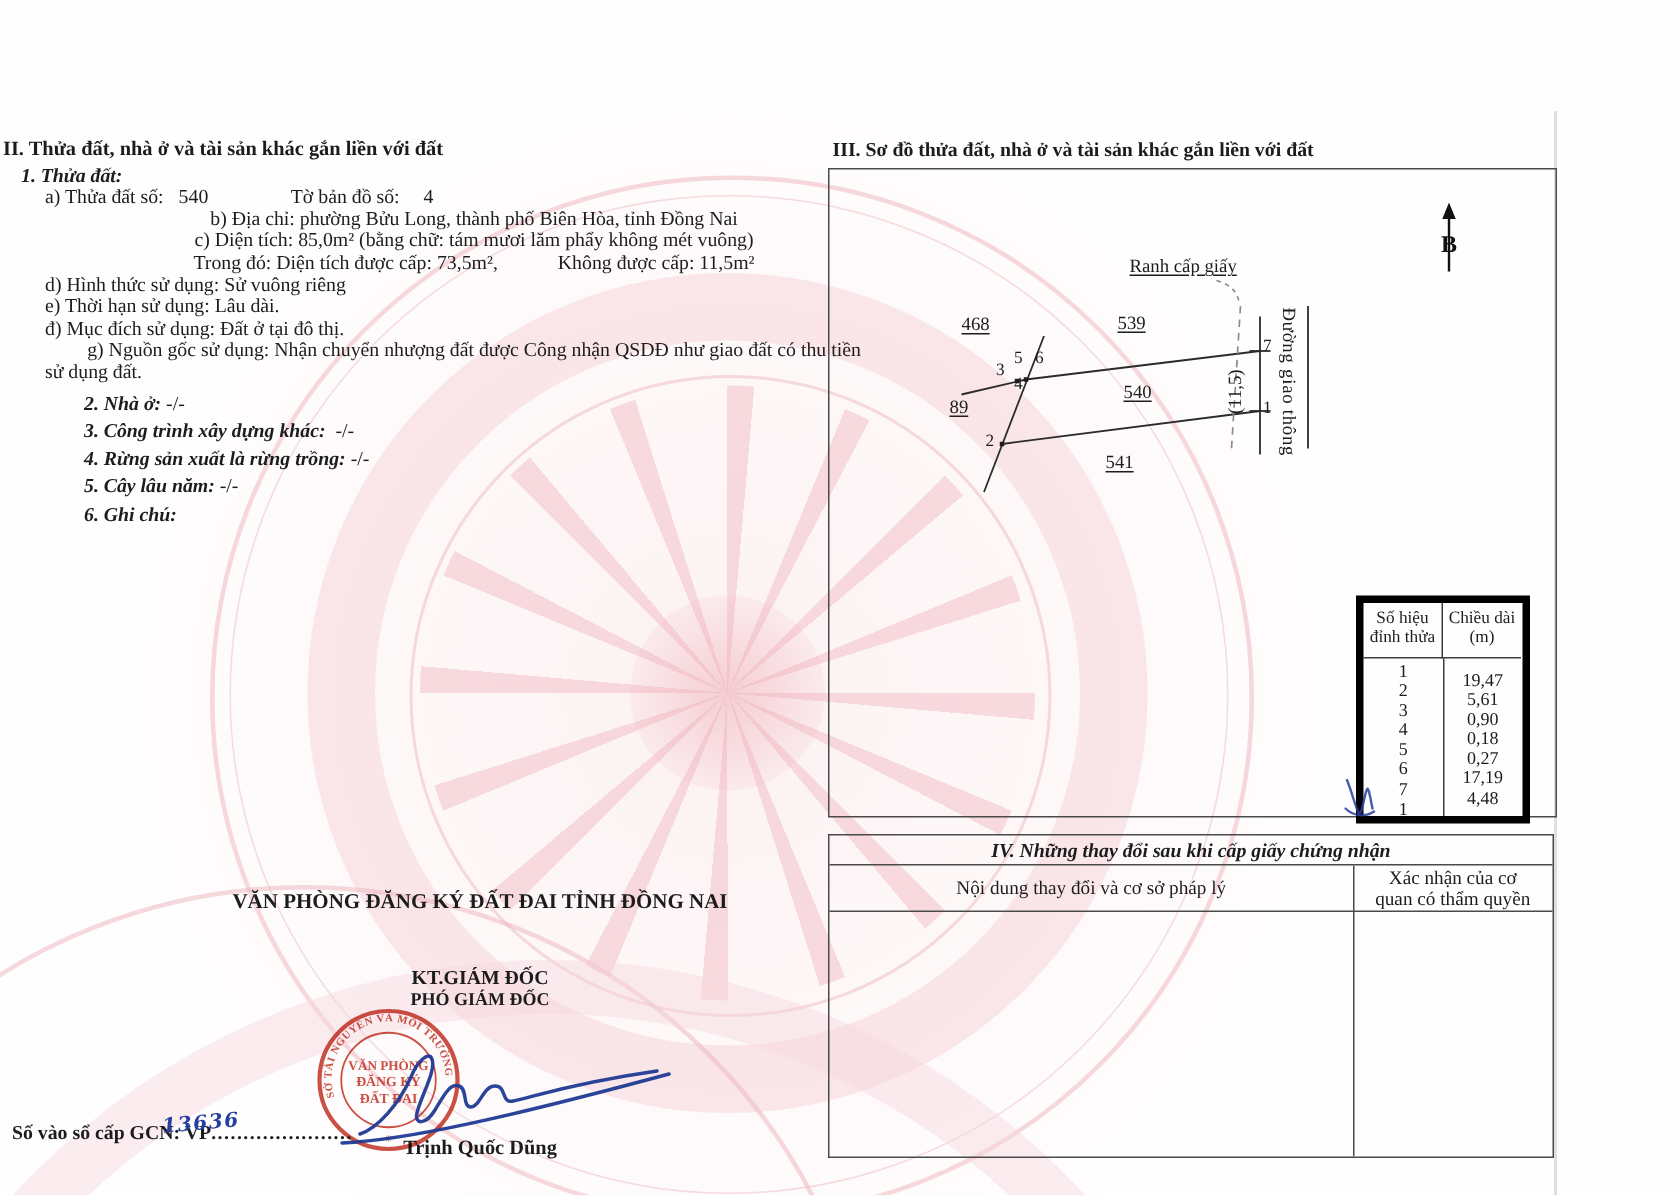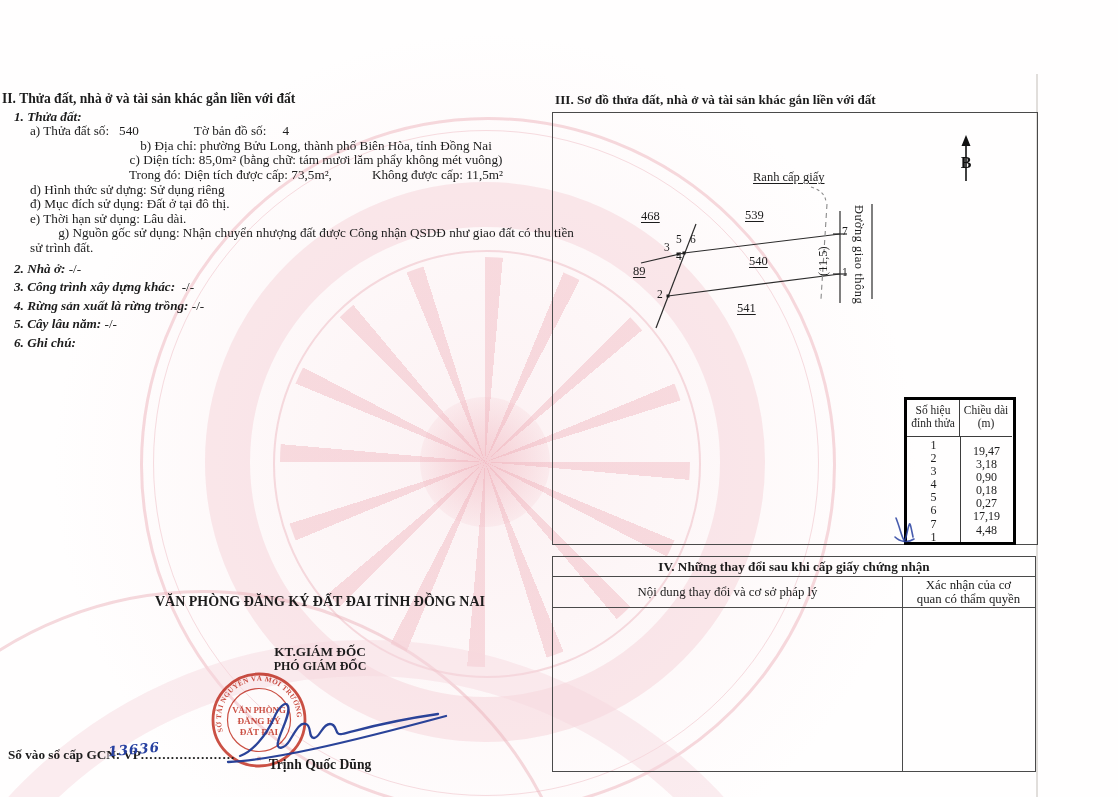--- a/index.html
+++ b/index.html
@@ -16,53 +16,53 @@
   .wm-core{left:420px;top:397px;width:130px;height:130px;
      background:radial-gradient(circle,rgba(238,170,180,.5) 0%,rgba(238,170,180,.12) 70%,rgba(238,170,180,0) 100%);}
   .wm-glow{left:0;top:0;width:1118px;height:797px;border-radius:0;
      background:radial-gradient(circle at 485px 465px, rgba(246,216,221,.35) 0%, rgba(255,255,255,0) 55%);}
   .arc1{left:-180px;top:590px;width:760px;height:760px;border:3px solid rgba(236,180,188,.5);}
   .arc2{left:-120px;top:640px;width:900px;height:900px;border:36px solid rgba(246,216,221,.45);}
   .page-edge{position:absolute;left:1036px;top:74px;width:2px;height:723px;background:#c9c3bd;opacity:.55;}
   
   .abs{position:absolute;}
   .b{font-weight:bold;}
-  .bi{font-weight:bold;font-style:italic;}
+  .bi{font-weight:bold;font-style:italic;margin-left:42px;}
   .t13{font-size:13.2px;line-height:14.6px;}
   .nowrap{white-space:nowrap;text-align:center;}
   
   #sec2{left:2px;top:92px;width:600px;}
   #sec2 .ind1{margin-left:12px;}
   #sec2 .ind2{margin-left:28px;}
   .gap10{display:inline-block;width:10px;}
   .gap16{display:inline-block;width:16px;}
   .gap55{display:inline-block;width:55px;}
   .gap40{display:inline-block;width:40px;}
   
   #sec3-heading{left:555px;top:92px;font-size:13.2px;}
   #plotbox{left:552px;top:112px;width:484px;height:431px;border:1.3px solid #4a4a4a;}
   #plotbox .lbl{position:absolute;font-size:12.5px;line-height:13px;}
   #plotbox .parcel{text-decoration:underline;text-underline-offset:2px;}
   #plotbox .vnum{position:absolute;font-size:11.5px;line-height:12px;}
   #boundary-label{left:200px;top:58px;text-decoration:underline;text-underline-offset:2px;}
   #road-label{left:312px;top:92px;transform:rotate(90deg);transform-origin:top left;white-space:nowrap;letter-spacing:.5px;}
   #dim-label{left:264px;top:163px;transform:rotate(-90deg);transform-origin:top left;white-space:nowrap;font-size:11.5px;}
   
-  #vtable{position:absolute;left:351px;top:284px;width:106px;height:142px;border:3px solid #000000;font-size:11.5px;}
+  #vtable{position:absolute;left:351px;top:284px;width:106px;height:142px;border:5px solid #000000;font-size:11.5px;}
   #vtable .hdr{position:absolute;top:0;height:37px;border-bottom:1px solid #3d3d3d;text-align:center;line-height:13px;padding-top:4px;box-sizing:border-box;}
   #vtable .c1{left:0;width:53px;border-right:1px solid #3d3d3d;}
   #vtable .c2{left:53px;width:52px;right:0;}
   #vtable .bodycol{position:absolute;top:37px;text-align:center;font-size:12px;}
   #vtable .bodycol div{height:13.1px;line-height:13.1px;}
   #vtable .v-col{left:0;width:53px;padding-top:2px;}
   #vtable .l-col{left:54px;width:51px;padding-top:8px;}
   #vtable .divider{position:absolute;left:53px;top:37px;bottom:0;width:1px;background:#3d3d3d;}
   
   #sec4{left:552px;top:556px;width:484px;height:216px;border:1.2px solid #4a4a4a;box-sizing:border-box;}
-  #sec4 .h1{position:absolute;left:0;top:0;width:100%;height:20px;line-height:20px;text-align:center;font-size:13.2px;border-bottom:1.2px solid #4a4a4a;box-sizing:border-box;}
+  #sec4 .h1{position:absolute;left:0;top:0;width:100%;height:20px;line-height:20px;text-align:center;font-size:13.2px;border-bottom:1.2px solid #4a4a4a;box-sizing:border-box;font-style:italic;}
   #sec4 .h2{position:absolute;left:0;top:20px;width:100%;height:31px;border-bottom:1.2px solid #4a4a4a;box-sizing:border-box;font-size:12.8px;}
   #sec4 .h2c1{position:absolute;left:0;top:0;width:349px;height:100%;display:flex;align-items:center;justify-content:center;}
   #sec4 .h2c2{position:absolute;left:349px;top:0;right:0;height:100%;display:flex;flex-direction:column;align-items:center;justify-content:center;line-height:14px;}
   #sec4 .vdiv{position:absolute;left:349px;top:20px;bottom:0;width:1.2px;background:#4a4a4a;}
   
   .sigline{left:120px;width:400px;text-align:center;}
   .hand{font-family:"DejaVu Serif",serif;font-style:italic;font-weight:bold;color:#2e2e38;}
   .hand-blue{font-family:"DejaVu Serif",serif;font-style:italic;font-weight:bold;color:#2740a0;}
   
   #footer{left:8px;top:747px;font-size:13.2px;}
@@ -96,25 +96,25 @@
     <div class="ind2 nowrap">
       <span>c) Diện tích:</span>
       <span>85,0m²</span>
       <span>(bằng chữ: tám mươi lăm  phẩy không mét vuông)</span>
     </div>
     <div class="ind2 nowrap">
       <span>Trong đó: Diện tích được cấp:</span>
       <span>73,5m²,</span><span class="gap40"></span><span>Không được cấp:</span>
       <span>11,5m²</span>
     </div>
-    <div class="ind2">d) Hình thức sử dựng: Sử dụng riêng</div>
+    <div class="ind2">d) Hình thức sử dụng: Sử vuông riêng</div>
+    <div class="ind2">e) Thời hạn sử dụng: Lâu dài.</div>
     <div class="ind2">đ) Mục đích sử dụng: Đất ở tại đô thị.</div>
-    <div class="ind2">e) Thời hạn sử dụng: Lâu dài.</div>
     <div class="ind2 nowrap">g) Nguồn gốc sử dụng: Nhận chuyển nhượng đất được Công nhận QSDĐ như giao đất có thu tiền</div>
-    <div class="ind2">sử trình đất.</div>
+    <div class="ind2">sử dụng đất.</div>
     <div class="ind1" style="margin-top:6px"><span class="bi">2. Nhà ở:</span> <span>-/-</span></div>
     <div class="ind1" style="margin-top:4px"><span class="bi">3. Công trình xây dựng khác:</span>&nbsp; <span>-/-</span></div>
     <div class="ind1" style="margin-top:4px"><span class="bi">4. Rừng sản xuất là rừng trồng:</span> <span>-/-</span></div>
     <div class="ind1" style="margin-top:4px"><span class="bi">5. Cây lâu năm:</span> <span>-/-</span></div>
     <div class="ind1" style="margin-top:4px"><span class="bi">6. Ghi chú:</span></div>
   </div>
 
   <div class="abs b" id="sec3-heading">III. Sơ đồ thửa đất, nhà ở và tài sản khác gắn liền với đất</div>
 
   <div class="abs" id="plotbox">
@@ -179,21 +179,21 @@
         <div>2</div>
         <div>3</div>
         <div>4</div>
         <div>5</div>
         <div>6</div>
         <div>7</div>
         <div>1</div>
       </div>
       <div class="bodycol l-col">
         <div>19,47</div>
-        <div>3,18</div>
+        <div>5,61</div>
         <div>0,90</div>
         <div>0,18</div>
         <div>0,27</div>
         <div>17,19</div>
         <div>4,48</div>
       </div>
 
       <svg width="26" height="30" viewBox="0 0 26 30" style="position:absolute;left:-16px;top:114px">
         <path d="M 5 4 C 9 14, 11 24, 13 26 C 15 27, 16 17, 18 11 C 19 7, 20 13, 22 23 M 4 23 C 9 28, 17 29, 23 25" stroke="#2740a0" stroke-width="1.6" fill="none" stroke-linecap="round" opacity=".85"></path>
       </svg>

